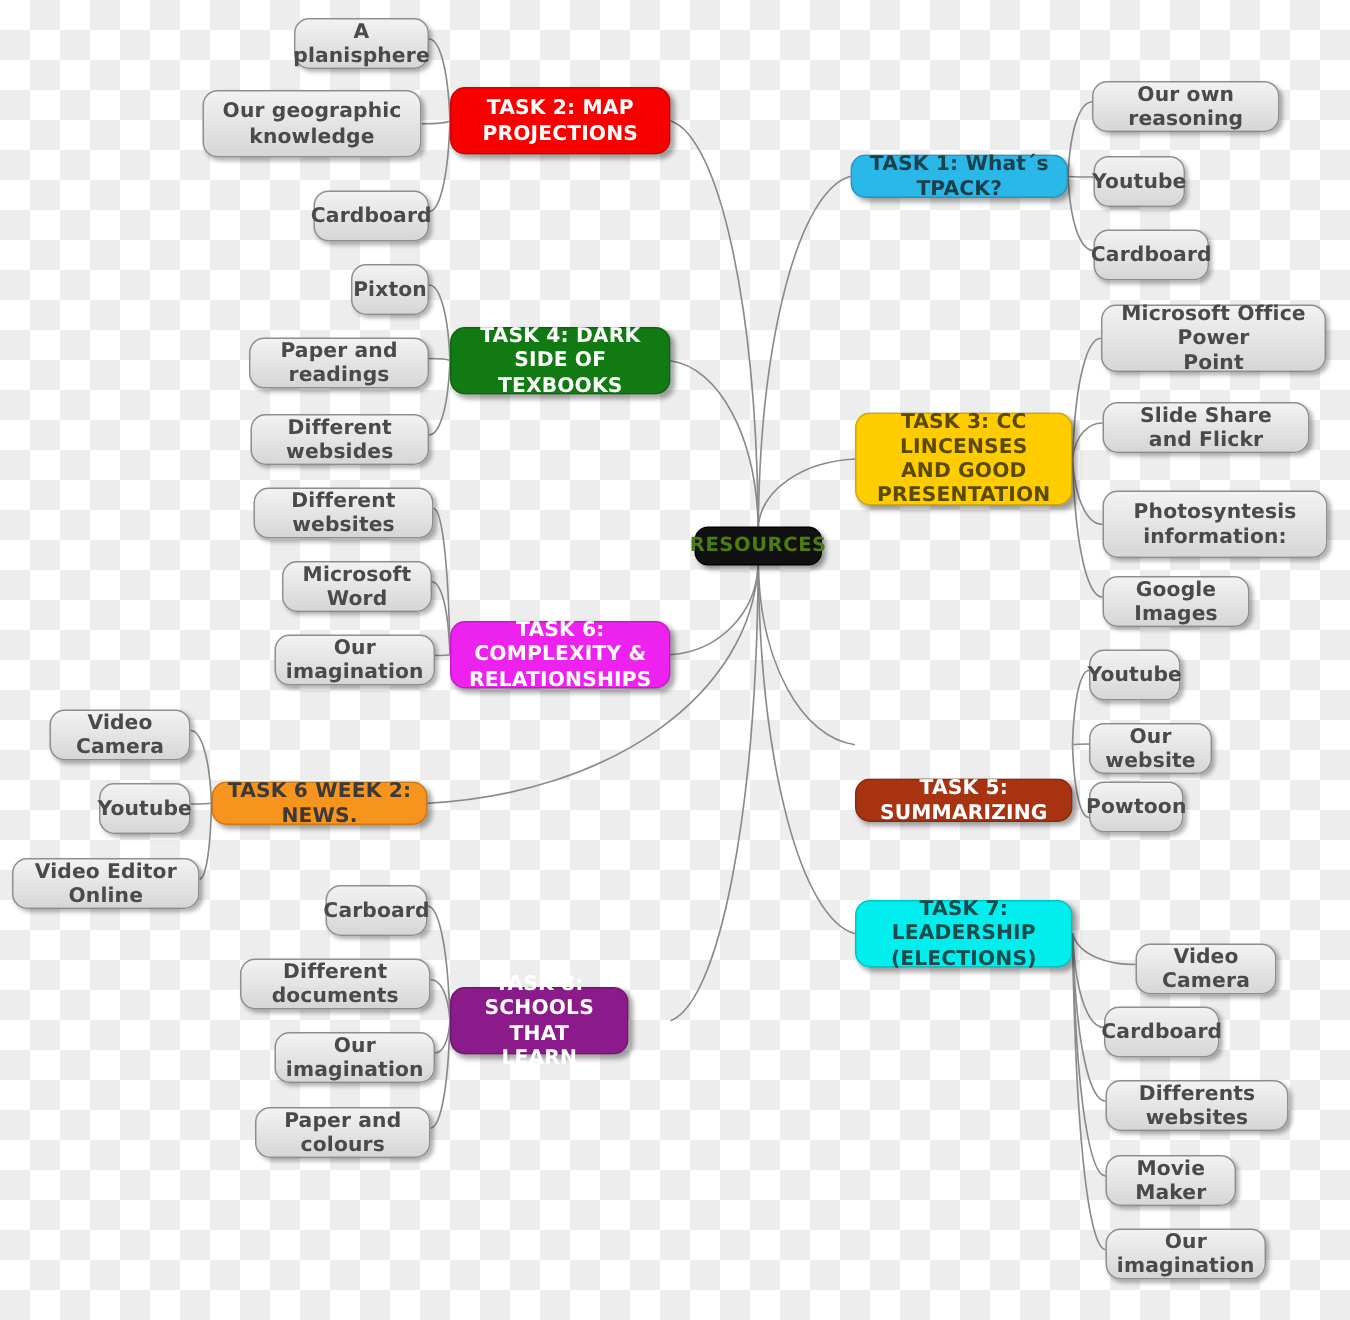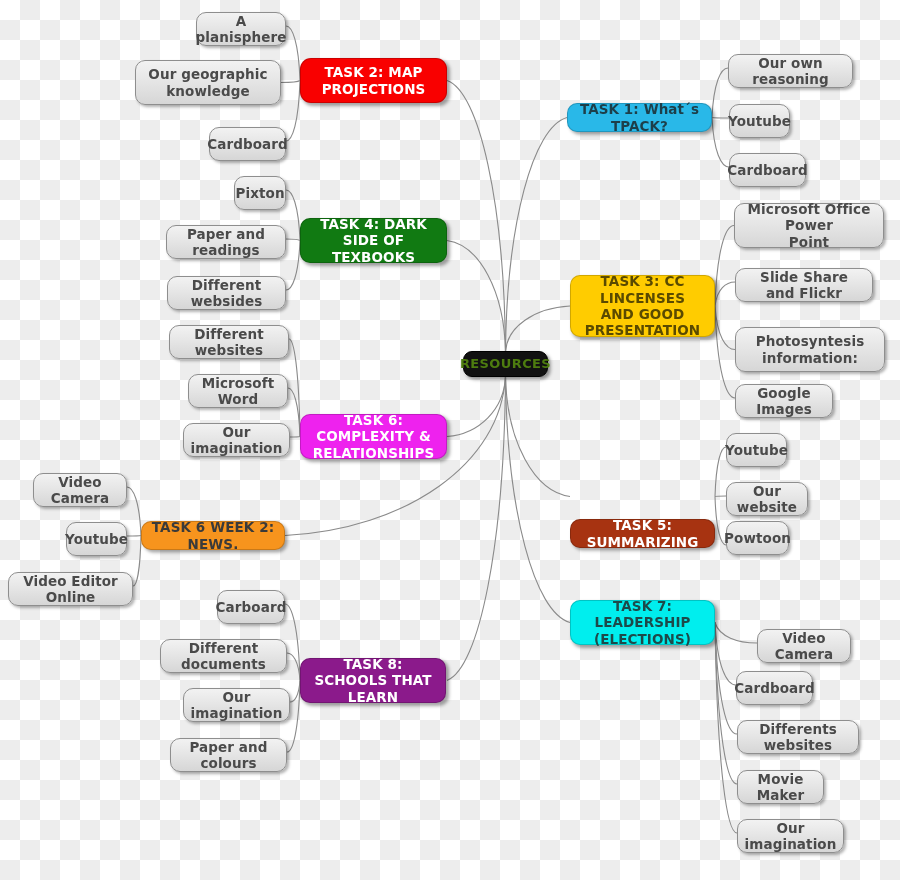--- a/index.html
+++ b/index.html
@@ -111,41 +111,41 @@
       <path d="M 715 496.5 C 716.1 530.45, 721.05 545, 726 545" fill="none" stroke="#8a8a8a" stroke-width="1.1"></path>
       <path d="M 505.5 376 C 506.79 511.57500000000005, 534.525 612.64, 570 622.5" fill="none" stroke="#8a8a8a" stroke-width="1.1"></path>
       <path d="M 715 622.5 C 719.2 636.85, 738.1 643, 757 643" fill="none" stroke="#8a8a8a" stroke-width="1.1"></path>
       <path d="M 715 622.5 C 717.1 666.25, 726.55 685, 736 685" fill="none" stroke="#8a8a8a" stroke-width="1.1"></path>
       <path d="M 715 622.5 C 717.2 700.55, 727.1 734, 737 734" fill="none" stroke="#8a8a8a" stroke-width="1.1"></path>
       <path d="M 715 622.5 C 717.2 735.55, 727.1 784, 737 784" fill="none" stroke="#8a8a8a" stroke-width="1.1"></path>
       <path d="M 715 622.5 C 717.2 769.85, 727.1 833, 737 833" fill="none" stroke="#8a8a8a" stroke-width="1.1"></path>
     </svg>
   <div id="nodes">
       <div class="node root" style="left: 463px; top: 351px; width: 85px; height: 26px; background: rgb(17, 17, 17); color: #4d7c0f;">RESOURCES</div>
-      <div class="node task" style="left: 300px; top: 58px; width: 147px; height: 45px; background: rgb(249, 0, 0); color: rgb(255, 255, 255); border-radius: 11px;">TASK 2: MAP
+      <div class="node task" style="left: 300px; top: 58px; width: 147px; height: 45px; background: rgb(249, 0, 0); color: rgb(255, 255, 255);">TASK 2: MAP
 PROJECTIONS</div>
       <div class="node leaf" style="left: 196px; top: 12px; width: 90px; height: 28px;">A planisphere</div>
       <div class="node leaf" style="left: 135px; top: 60px; width: 146px; height: 45px;">Our geographic
 knowledge</div>
       <div class="node leaf" style="left: 209px; top: 127px; width: 77px; height: 28px;">Cardboard</div>
       <div class="node task" style="left: 300px; top: 218px; width: 147px; height: 45px; background: rgb(17, 122, 18); color: rgb(255, 255, 255);">TASK 4: DARK SIDE OF
 TEXBOOKS</div>
       <div class="node leaf" style="left: 234px; top: 176px; width: 52px; height: 28px;">Pixton</div>
       <div class="node leaf" style="left: 166px; top: 225px; width: 120px; height: 28px;">Paper and readings</div>
       <div class="node leaf" style="left: 167px; top: 276px; width: 119px; height: 28px;">Different websides</div>
       <div class="node task" style="left: 300px; top: 414px; width: 147px; height: 45px; background: rgb(238, 34, 238); color: rgb(255, 255, 255);">TASK 6: COMPLEXITY &amp;
 RELATIONSHIPS</div>
       <div class="node leaf" style="left: 169px; top: 325px; width: 120px; height: 28px;">Different websites</div>
       <div class="node leaf" style="left: 188px; top: 374px; width: 100px; height: 28px;">Microsoft Word</div>
       <div class="node leaf" style="left: 183px; top: 423px; width: 107px; height: 28px;">Our imagination</div>
       <div class="node task" style="left: 141px; top: 521px; width: 144px; height: 29px; background: rgb(247, 148, 29); color: rgb(58, 58, 58); text-align: center;">TASK 6 WEEK 2: NEWS.</div>
       <div class="node leaf" style="left: 33px; top: 473px; width: 94px; height: 28px;">Video Camera</div>
       <div class="node leaf" style="left: 66px; top: 522px; width: 61px; height: 28px;">Youtube</div>
       <div class="node leaf" style="left: 8px; top: 572px; width: 125px; height: 28px;">Video Editor Online</div>
-      <div class="node task" style="left: 300px; top: 658px; width: 146px; height: 45px; background: rgb(139, 26, 139); color: rgb(255, 255, 255);">TASK 8: SCHOOLS THAT
+      <div class="node task" style="left: 300px; top: 658px; width: 119px; height: 45px; background: rgb(139, 26, 139); color: rgb(255, 255, 255);">TASK 8: SCHOOLS THAT
 LEARN</div>
       <div class="node leaf" style="left: 217px; top: 590px; width: 68px; height: 28px;">Carboard</div>
       <div class="node leaf" style="left: 160px; top: 639px; width: 127px; height: 28px;">Different documents</div>
       <div class="node leaf" style="left: 183px; top: 688px; width: 107px; height: 28px;">Our imagination</div>
       <div class="node leaf" style="left: 170px; top: 738px; width: 117px; height: 28px;">Paper and colours</div>
       <div class="node task" style="left: 567px; top: 103px; width: 145px; height: 29px; background: rgb(41, 184, 232); color: rgb(29, 63, 74);">TASK 1: What´s TPACK?</div>
       <div class="node leaf" style="left: 728px; top: 54px; width: 125px; height: 28px;">Our own reasoning</div>
       <div class="node leaf" style="left: 729px; top: 104px; width: 61px; height: 28px;">Youtube</div>
       <div class="node leaf" style="left: 729px; top: 153px; width: 77px; height: 28px;">Cardboard</div>
       <div class="node task" style="left: 570px; top: 275px; width: 145px; height: 62px; background: rgb(255, 204, 0); color: rgb(90, 74, 0);">TASK 3: CC LINCENSES

